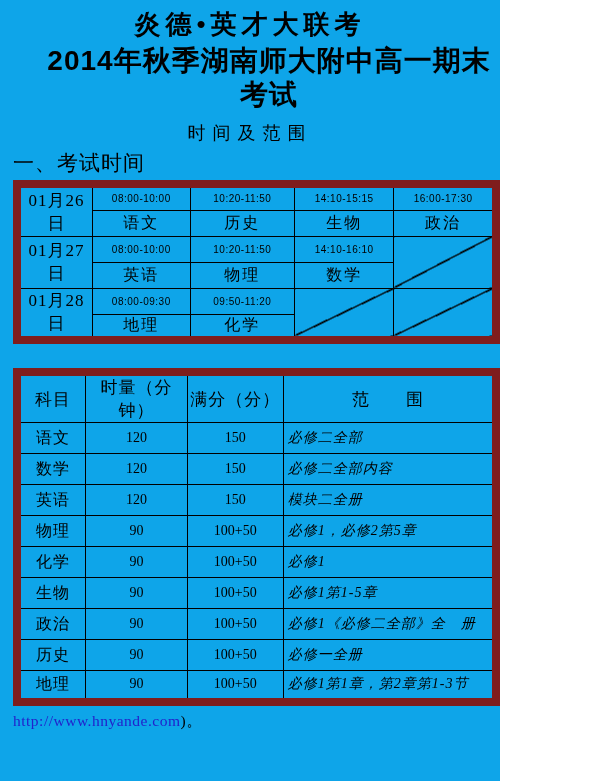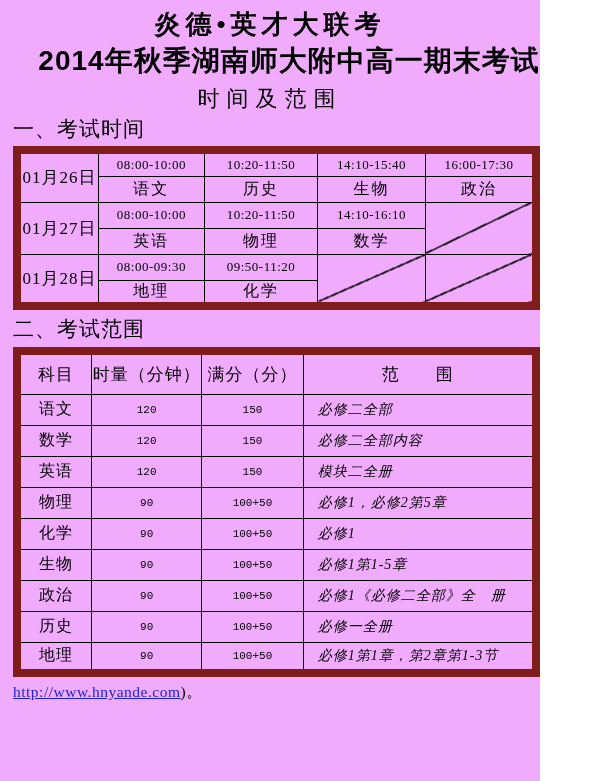--- a/index.html
+++ b/index.html
@@ -1,56 +1,56 @@
 <!DOCTYPE html>
 <html><head>
 <meta charset="utf-8">
 <style>
   html,body{margin:0;padding:0;background:#fff;}
   body{width:600px;height:781px;color:#000;font-family:"Liberation Serif","DejaVu Serif",serif;}
-  .page{position:relative;width:540px;height:781px;overflow:hidden;background:#f0abfc;}
+  .page{position:relative;width:500px;height:781px;overflow:hidden;background:#0ea5e9;}
 
   .title1{margin-top:9px;text-align:center;font-size:26px;line-height:32px;font-weight:bold;
           letter-spacing:5px;font-family:"Liberation Serif","DejaVu Serif",serif;}
   .title2{margin-top:3px;text-align:center;font-size:28px;line-height:34px;font-weight:bold;
           letter-spacing:1px;font-family:"Liberation Sans","DejaVu Sans",sans-serif;padding-left:38px;}
-  .title3{margin-top:7px;text-align:center;font-size:22px;line-height:28px;letter-spacing:7px;}
+  .title3{margin-top:7px;text-align:center;font-size:18px;line-height:28px;letter-spacing:7px;}
   .title4{margin-top:7px;text-align:center;font-size:17px;line-height:24px;}
 
   .sec-head{margin:0 0 0 13px;font-size:21px;line-height:24px;letter-spacing:1px;}
   .sec-head.first{margin-top:4px;}
   .sec-head.second{margin-top:7px;}
 
   table{border-collapse:collapse;table-layout:fixed;margin-left:13px;margin-top:5px;
         border:8px solid #7f1d1d;}
   td,th{border:1px solid #000;text-align:center;vertical-align:middle;overflow:hidden;
         padding:0;font-weight:normal;}
 
   
   .t1 tr{height:26px;}
   .t1 .date{font-size:17px;letter-spacing:1px;}
-  .t1 .time{font-size:13px;letter-spacing:0.5px;font-family:Liberation Serif, serif;margin-left:42px;}
+  .t1 .time{font-size:10px;letter-spacing:0.5px;font-family:Liberation Sans, sans-serif;margin-left:42px;}
   .t1 .subj{font-size:16px;letter-spacing:2px;}
   .t1 .diag{background:linear-gradient(to bottom right,
             transparent calc(50% - 0.8px), #000 calc(50% - 0.8px),
             #000 calc(50% + 0.8px), transparent calc(50% + 0.8px));}
 
   
-  .t2{margin-top:6px;}
+  .t2{margin-top:24px;}
   .t2 thead tr{height:43px;}
   .t2 tbody tr{height:31px;}
   .t2 th{font-size:17px;letter-spacing:1px;}
   .t2 .subj{font-size:16px;letter-spacing:1px;}
-  .t2 .num{font-size:11px;font-family:Liberation Mono, monospace;}
-  .t2 .range{text-align:left;padding-left:14px;font-size:14px;font-style:italic;
+  .t2 .num{font-size:14px;font-family:Liberation Serif, serif;}
+  .t2 .range{text-align:left;padding-left:4px;font-size:14px;font-style:italic;
              letter-spacing:1px;}
 
   .note{margin:5px 13px 0 13px;font-size:15.5px;line-height:19px;letter-spacing:0.5px;}
   .note .indent{text-indent:32px;}
-  .note a{color:#2222CC;text-decoration:underline;cursor:pointer;
+  .note a{color:#2222CC;cursor:pointer;
           font-family:"Liberation Serif","DejaVu Serif",serif;}
   .note .suffix{color:#000;}
 </style>
 </head>
 <body>
 
 <div class="page">
 
   <div class="title1">炎德•英才大联考</div>
   <div class="title2">2014年秋季湖南师大附中高一期末考试</div>
@@ -64,21 +64,21 @@
         <col style="width:117px">
         <col style="width:126px">
       <col style="width:119px">
         <col style="width:122px">
     </colgroup>
     <tbody>
       <tr>
         <td class="date" rowspan="2">01月26日</td>
         <td class="time">08:00-10:00</td>
         <td class="time">10:20-11:50</td>
-        <td class="time">14:10-15:40</td>
+        <td class="time">14:10-15:15</td>
         <td class="time">16:00-17:30</td>
       </tr>
       <tr>
         <td class="subj">语文</td>
         <td class="subj">历史</td>
         <td class="subj">生物</td>
         <td class="subj">政治</td>
       </tr>
       <tr>
         <td class="date" rowspan="2">01月27日</td>
@@ -99,21 +99,20 @@
         <td class="diag" rowspan="2"></td>
         <td class="diag" rowspan="2"></td>
       </tr>
       <tr>
         <td class="subj">地理</td>
         <td class="subj">化学</td>
       </tr>
     </tbody>
   </table>
 
-  <div class="sec-head second">二、考试范围</div>
 
   <table class="t2">
     <colgroup>
       <col style="width:83px">
         <col style="width:122px">
         <col style="width:109px">
         <col style="width:261px">
     </colgroup>
     <thead>
       <tr>

